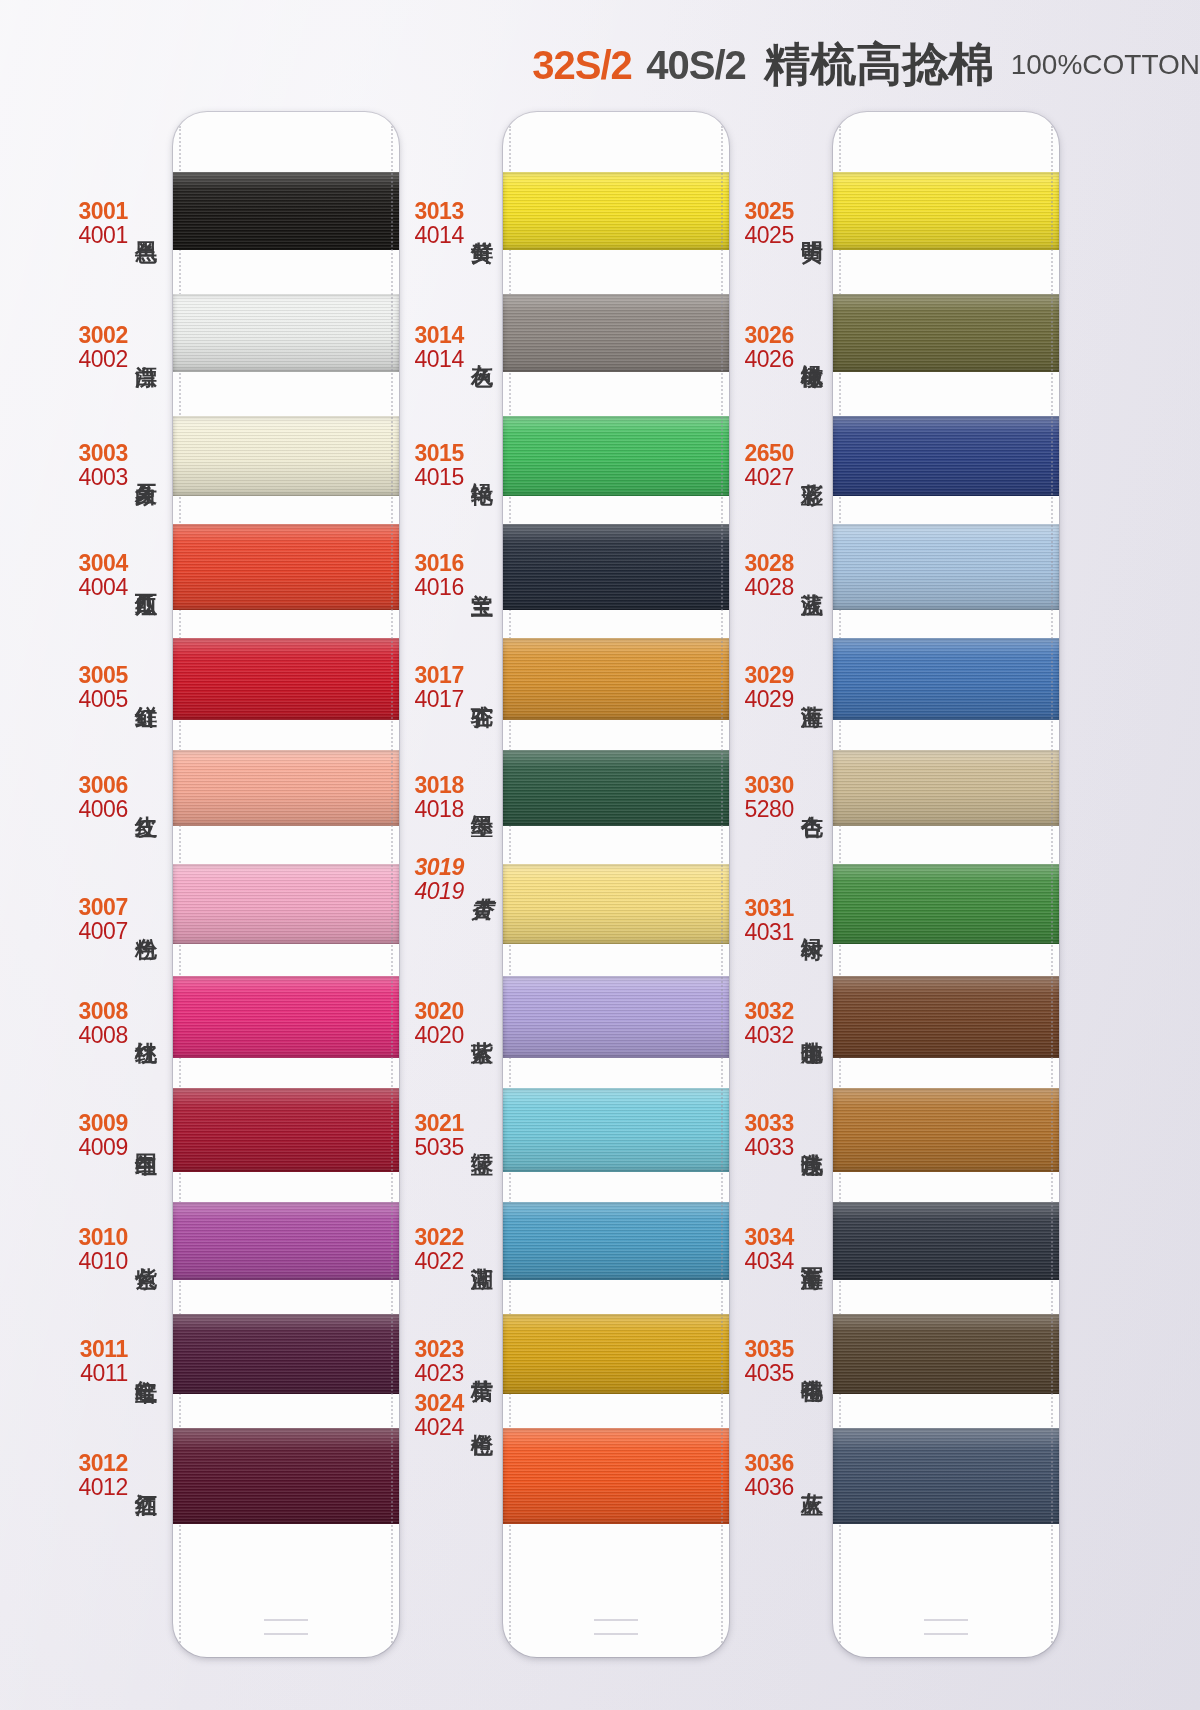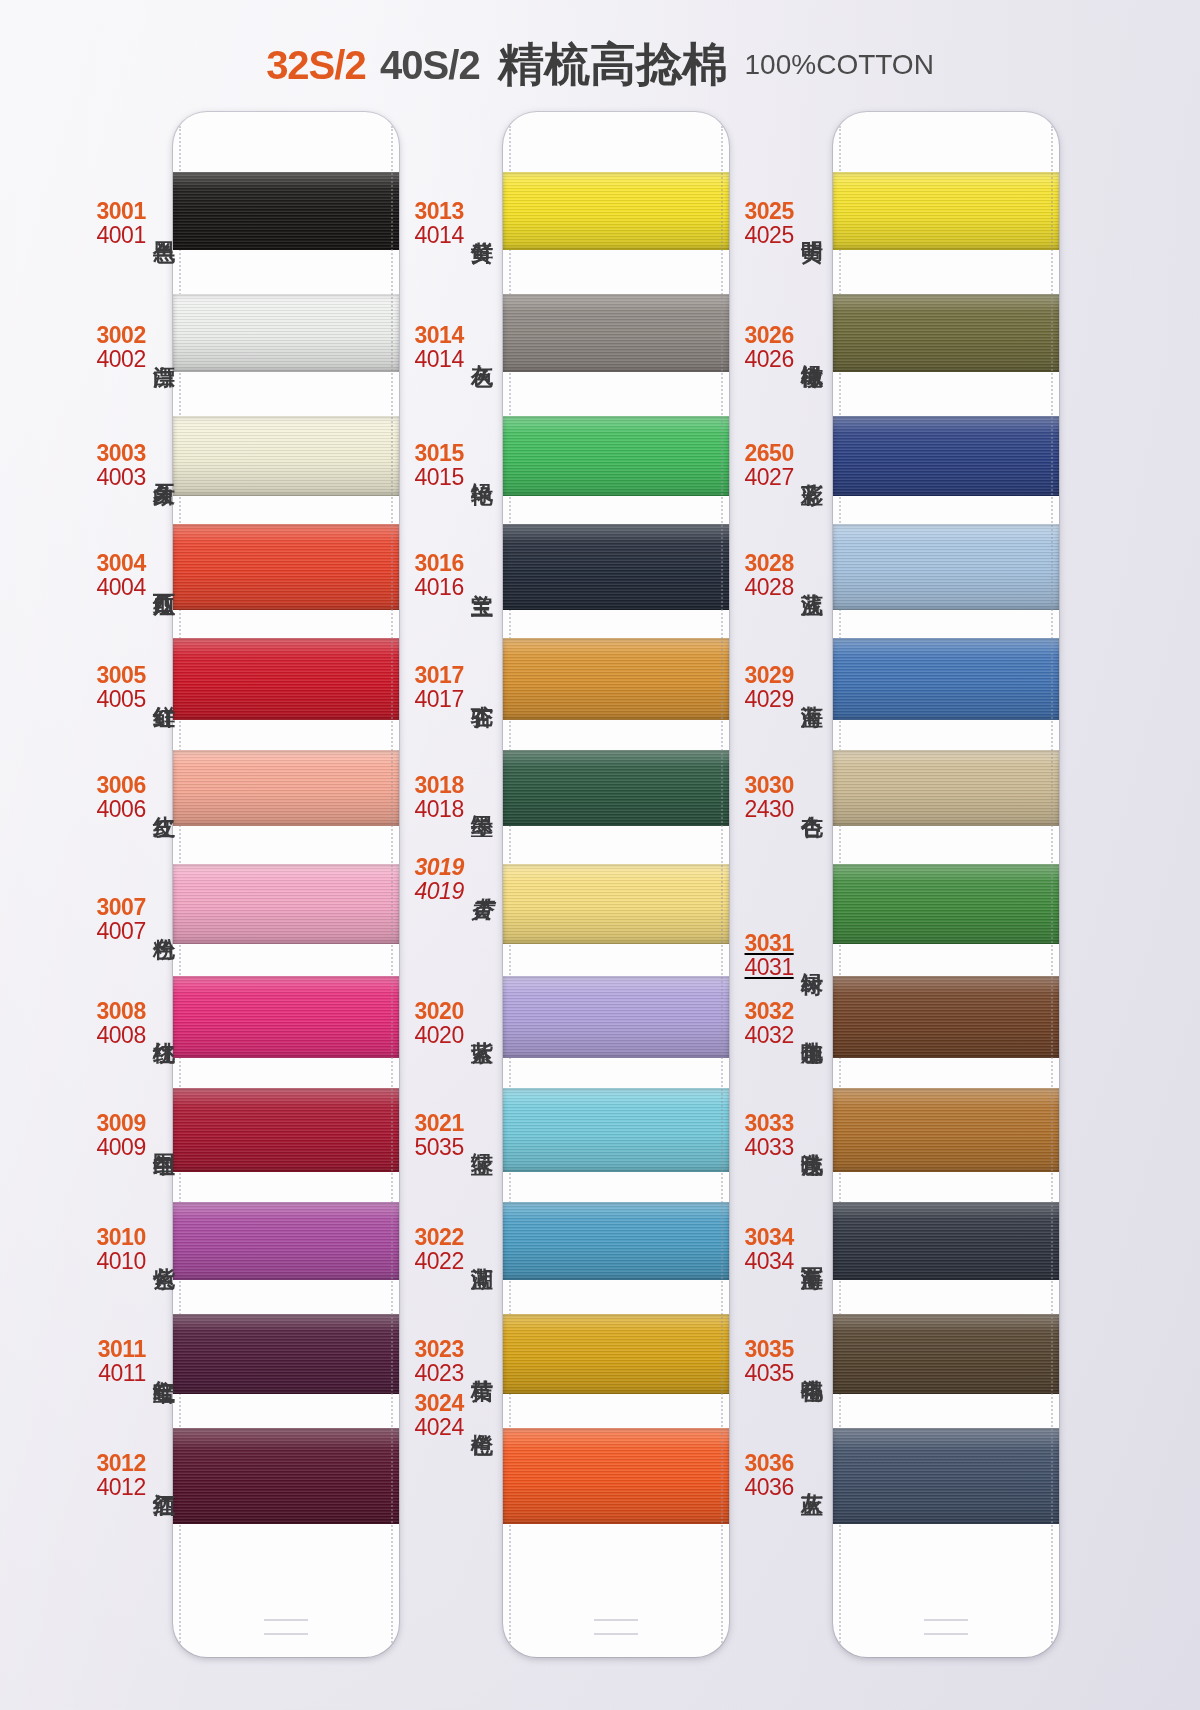--- a/index.html
+++ b/index.html
@@ -18,21 +18,21 @@
   }
   .paper:after{
     content:"";position:absolute;inset:0;
     background:linear-gradient(105deg, rgba(255,255,255,.55) 0%, rgba(255,255,255,0) 40%, rgba(210,208,220,.35) 100%);
     pointer-events:none;
   }
 
   
   .header{
     position:absolute;left:0;right:0;top:34px;
-    text-align:center;
+    text-align:right;
     white-space:nowrap;
   }
   .h-count{
     font-size:40px;font-weight:bold;color:#e2591f;
     letter-spacing:-1px;vertical-align:middle;
   }
   .h-count2{
     font-size:40px;font-weight:bold;color:#4a4a4a;
     letter-spacing:-1px;vertical-align:middle;margin-left:10px;
   }
@@ -97,21 +97,21 @@
       rgba(255,255,255,.05) 3px);
     opacity:.85;
   }
   .swatch .sheen{
     position:absolute;inset:0;
     background:linear-gradient(to bottom, rgba(255,255,255,.30) 0%, rgba(255,255,255,.05) 22%, rgba(0,0,0,.02) 55%, rgba(0,0,0,.16) 100%);
   }
 
   
   .labels{position:absolute;top:112px;height:1545px;width:150px;}
-  .labels.l1{left:32px;}
+  .labels.l1{left:14px;}
   .labels.l2{left:350px;}
   .labels.l3{left:680px;}
 
   .label{
     position:absolute;right:6px;
     display:flex;align-items:center;gap:7px;
     white-space:nowrap;
   }
   .codes{ text-align:right; line-height:1.04; }
   .code-a{ font-size:23px;font-weight:bold;color:#e2591f;letter-spacing:-.5px; }
@@ -506,25 +506,25 @@
     <div class="label" style="top: 552px;">
       <div class="codes">
         <div class="code-a">3029</div>
         <div class="code-b">4029</div>
       </div>
       <div class="cname">海蓝</div>
     </div>
     <div class="label" style="top: 662px;">
       <div class="codes">
         <div class="code-a">3030</div>
-        <div class="code-b">2430</div>
+        <div class="code-b">5280</div>
       </div>
       <div class="cname">杏色</div>
     </div>
-    <div class="label" style="top: 820px; text-decoration: underline;">
+    <div class="label" style="top: 785px;">
       <div class="codes">
         <div class="code-a">3031</div>
         <div class="code-b">4031</div>
       </div>
       <div class="cname">树绿</div>
     </div>
     <div class="label" style="top: 888px;">
       <div class="codes">
         <div class="code-a">3032</div>
         <div class="code-b">4032</div>

